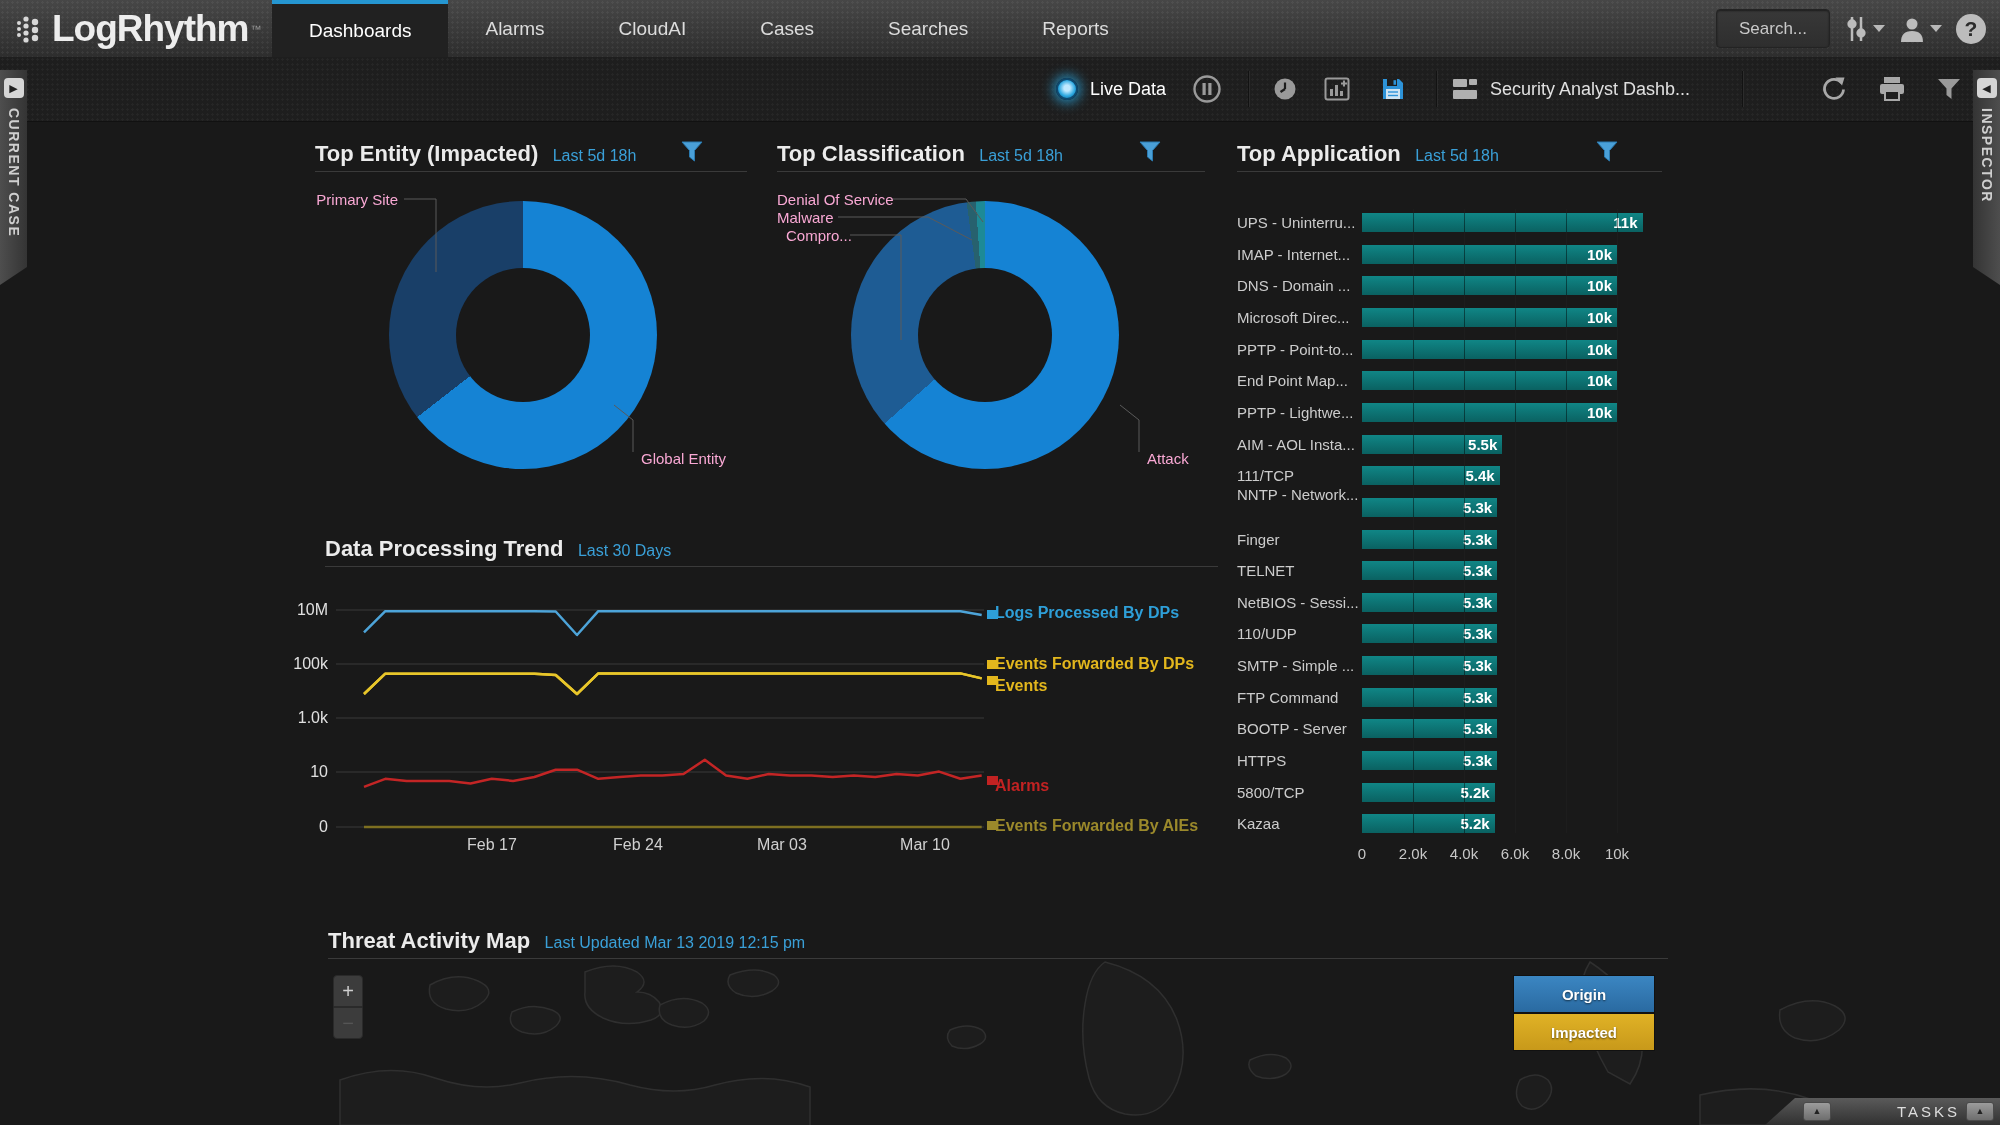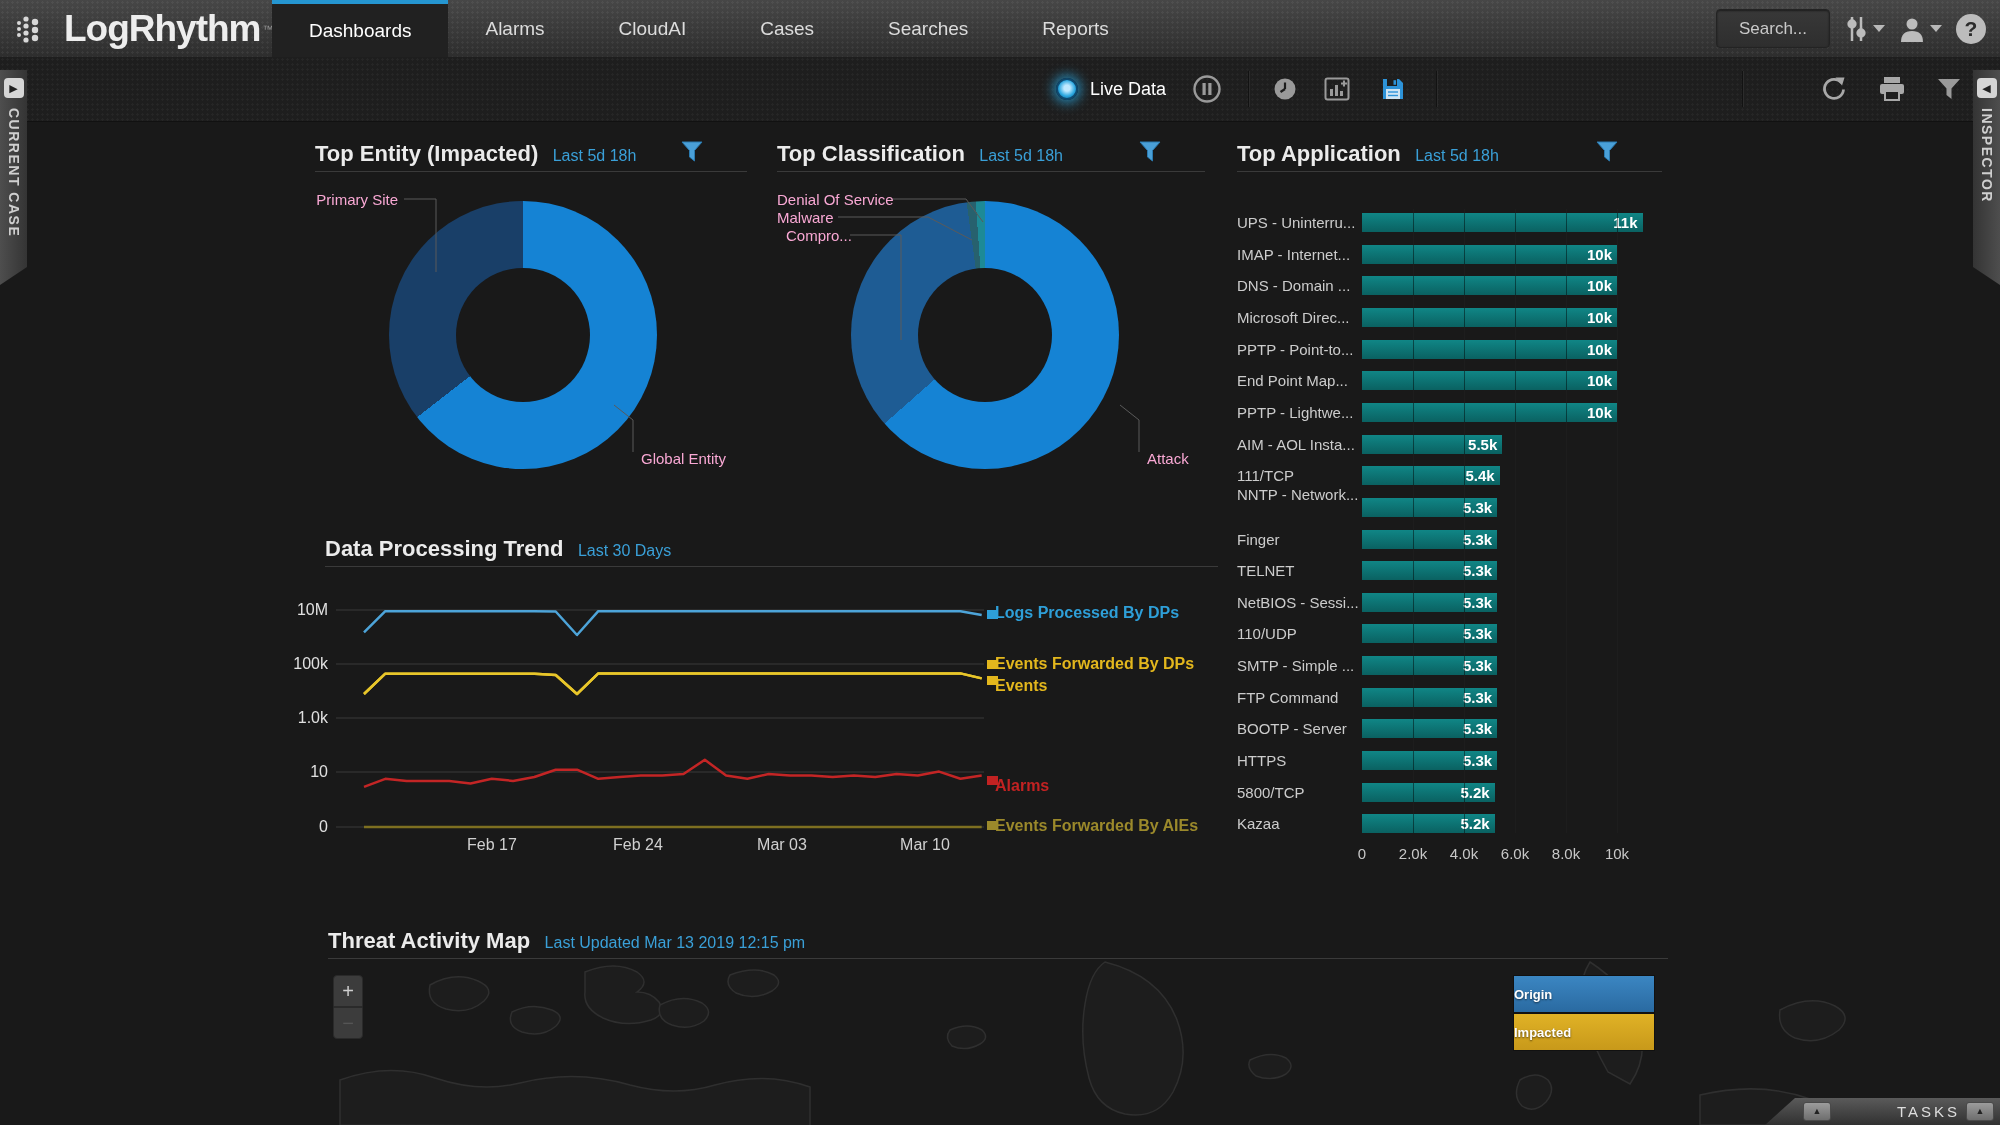--- a/index.html
+++ b/index.html
@@ -4,21 +4,21 @@
 <style>
   html,body{margin:0;padding:0;background:#000;}
   #app{position:relative;width:2000px;height:1125px;background:#191919;overflow:hidden;
        font-family:"Liberation Sans",sans-serif;user-select:none;}
   
   .topnav{position:absolute;left:0;top:0;width:2000px;height:57px;
     background:linear-gradient(#474747,#2d2d2d);border-bottom:1px solid #141414;
     background-image:radial-gradient(rgba(255,255,255,.05) 1px,transparent 1.2px),linear-gradient(#474747,#2d2d2d);
     background-size:5px 5px,100% 100%;}
   .logo-wrap{position:absolute;left:14px;top:8px;display:flex;align-items:center;}
-  .logo-text{font-size:37px;font-weight:bold;color:#ededed;letter-spacing:-1px;margin-left:20px;}
+  .logo-text{font-size:37px;font-weight:bold;color:#ededed;letter-spacing:-1px;margin-left:8px;}
   .logo-tm{font-size:11px;color:#9a9a9a;vertical-align:top;margin-left:2px;}
   #nav-tabs{position:absolute;left:272px;top:0;height:66px;display:flex;}
   .nav-tab{height:57px;line-height:57px;padding:0 37px;font-size:19px;color:#dcdcdc;cursor:pointer;}
   .nav-tab.active{background:#212121;border-top:4px solid #2596d1;height:62px;line-height:53px;color:#fff;}
   .nav-right{position:absolute;right:14px;top:0;height:57px;display:flex;align-items:center;gap:14px;}
   .search-btn{width:112px;height:37px;line-height:37px;text-align:center;border-radius:4px;color:#c9c9c9;
     font-size:17px;background:linear-gradient(#383838,#2e2e2e);border:1px solid #232323;box-shadow:inset 0 1px 2px rgba(0,0,0,.5);}
   .caret{width:0;height:0;border-left:6px solid transparent;border-right:6px solid transparent;border-top:7px solid #b8b8b8;}
   .help-circle{width:30px;height:30px;border-radius:50%;background:#bcbcbc;color:#2c2c2c;font-size:21px;font-weight:bold;
     text-align:center;line-height:30px;}
@@ -65,22 +65,22 @@
   .trend-ylab{position:absolute;left:258px;width:70px;text-align:right;font-size:16px;color:#e0e0e0;}
   .trend-xlab{position:absolute;width:90px;margin-left:-45px;text-align:center;font-size:16px;color:#d0d0d0;}
   .trend-leg{position:absolute;left:995px;font-size:16px;font-weight:bold;white-space:nowrap;}
   .trend-chip{position:absolute;left:987px;width:11px;height:9px;}
   
   .mapzoom{position:absolute;left:333px;top:975px;width:28px;}
   .mapzoom div{width:28px;height:30px;background:#3c3c3c;border:1px solid #2a2a2a;text-align:center;
     font-size:20px;line-height:30px;color:#cfcfcf;}
   .mapzoom .zin{border-radius:4px 4px 0 0;}
   .mapzoom .zout{border-radius:0 0 4px 4px;color:#555;}
-  .map-leg{position:absolute;left:1513px;width:142px;height:38px;text-align:left;line-height:38px;
-    font-size:13px;font-weight:bold;color:#fff;text-shadow:0 1px 2px rgba(0,0,0,.6);border:1px solid #111;box-sizing:border-box;}
+  .map-leg{position:absolute;left:1513px;width:142px;height:38px;text-align:center;line-height:38px;
+    font-size:15px;font-weight:bold;color:#fff;text-shadow:0 1px 2px rgba(0,0,0,.6);border:1px solid #111;box-sizing:border-box;}
   .map-leg.origin{top:975px;background:linear-gradient(#3b86c2,#2a6aa1);}
   .map-leg.impacted{top:1013px;background:linear-gradient(#e0b226,#c8991a);}
   
   .tasksbar{position:absolute;right:0;bottom:0;width:235px;height:27px;background:linear-gradient(#5a5a5a,#313131);
     clip-path:polygon(30px 0,100% 0,100% 100%,0 100%);}
   .task-btn{position:absolute;top:4px;width:28px;height:19px;border-radius:3px;background:linear-gradient(#9c9c9c,#6e6e6e);
     border:1px solid #4a4a4a;box-sizing:border-box;text-align:center;line-height:17px;font-size:9px;color:#222;}
   .tasks-label{position:absolute;left:85px;top:0;width:110px;text-align:right;line-height:27px;
     font-size:15px;letter-spacing:3px;color:#ddd;}
   svg{display:block;}
@@ -189,20 +189,32 @@
         <rect x="7" y="3" width="10" height="7" fill="#1e1e1e"></rect>
         <rect x="13.5" y="4.2" width="2.6" height="4.6" fill="#2d93d8"></rect>
         <rect x="6" y="13" width="14" height="10" fill="#cfe4f3"></rect>
         <g stroke="#2d93d8" stroke-width="1.4">
             <line x1="8" y1="16" x2="18" y2="16"></line>
             <line x1="8" y1="19.5" x2="18" y2="19.5"></line>
           </g>
       </svg>
     </div>
     <div class="tb-divider" style="left:1436px;"></div>
+    <div class="tb icon-btn" style="left:1452px;">
+      <span>
+        <svg width="26" height="22" viewBox="0 0 26 22">
+          <g fill="#b0b0b0">
+              <rect x="1" y="1" width="14" height="8" rx="1"></rect>
+              <rect x="17" y="1" width="8" height="6" rx="1"></rect>
+              <rect x="1" y="12" width="24" height="9" rx="1"></rect>
+            </g>
+        </svg>
+      </span>
+      <span class="dash-name">Security Analyst Dashb...</span>
+    </div>
     <div class="tb-divider" style="left:1742px;"></div>
     <div class="tb icon-btn" style="left:1820px;">
       <svg width="28" height="28" viewBox="0 0 28 28">
         <path d="M21.5 8 A 9.5 9.5 0 1 0 23.5 14.5" fill="none" stroke="#a8a8a8" stroke-width="2.8"></path>
         <polygon points="15.5,2.5 24.5,2.5 22,10.5" fill="#a8a8a8"></polygon>
       </svg>
     </div>
     <div class="tb icon-btn" style="left:1878px;">
       <svg width="28" height="26" viewBox="0 0 28 26">
         <rect x="6" y="1" width="16" height="6" fill="#a8a8a8"></rect>

